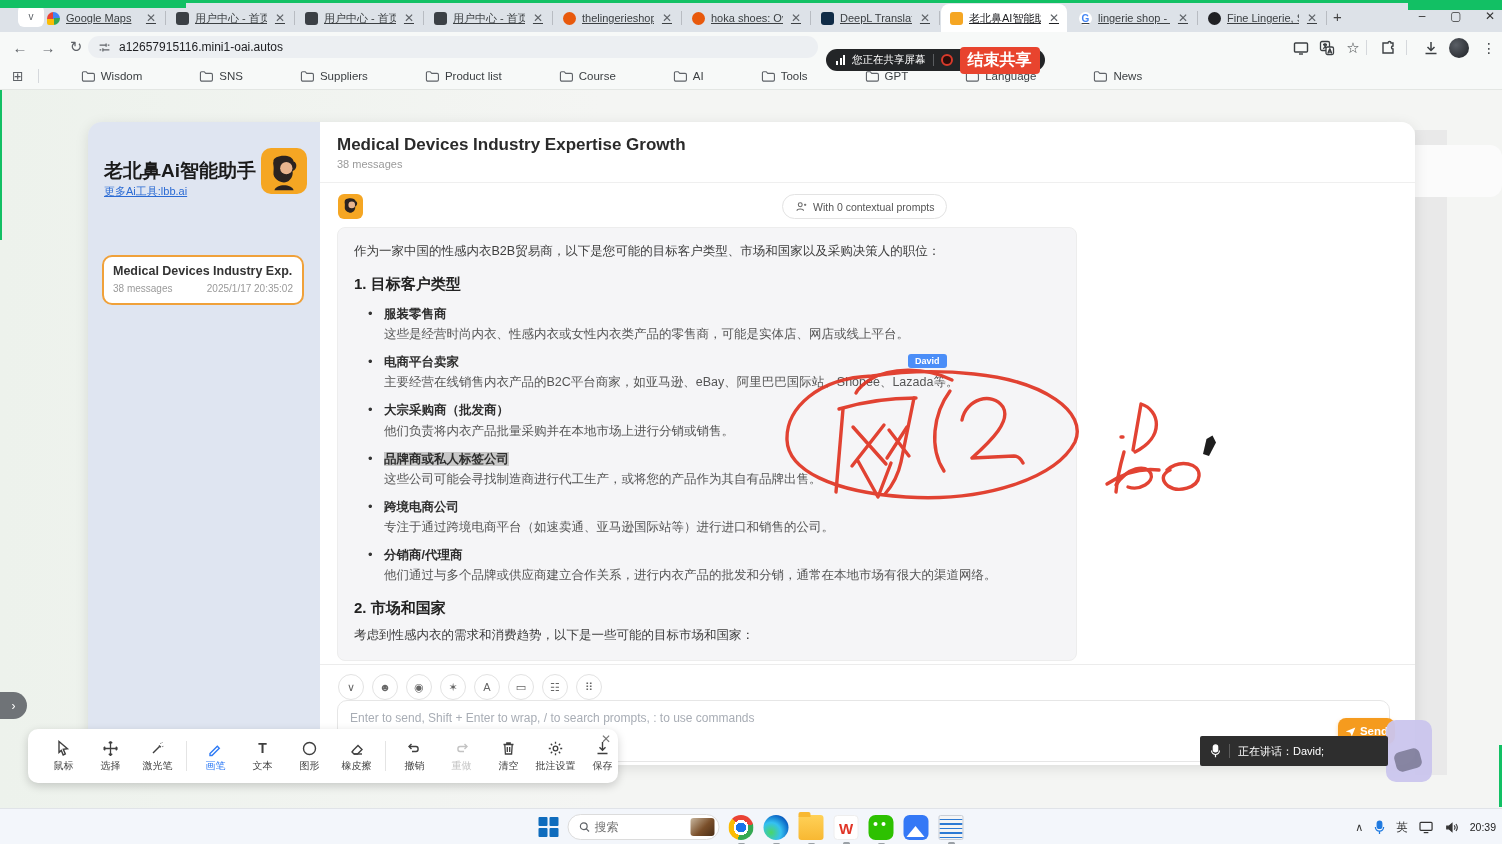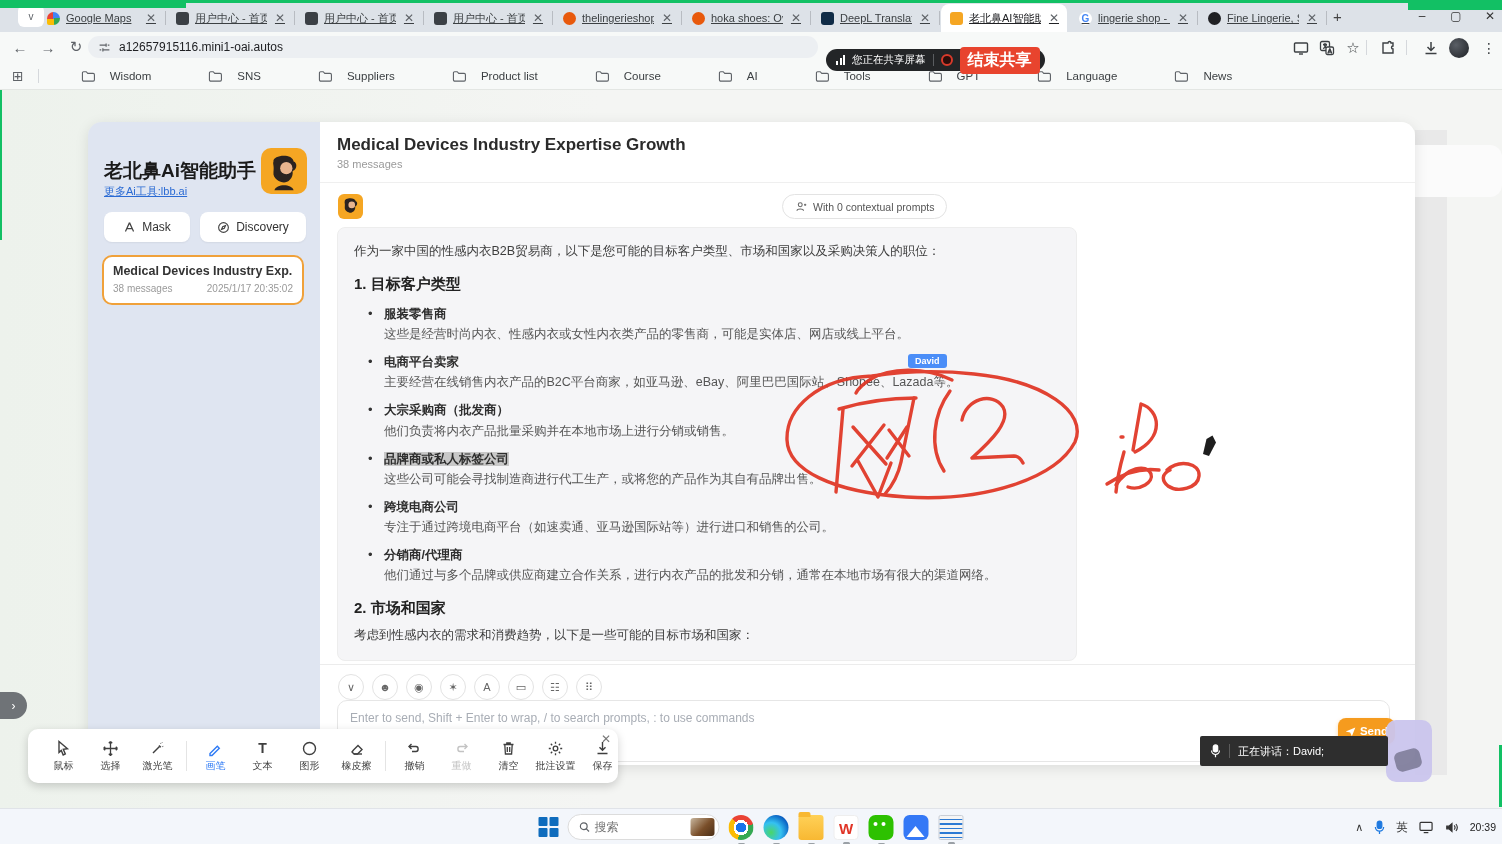--- a/index.html
+++ b/index.html
@@ -46,21 +46,21 @@
   .urlinput { border:none; background:transparent; outline:none; font-size:12px; color:#202124; width:640px;
     font-family:"Liberation Sans",sans-serif; }
   .tbic { position:absolute; top:5px; width:22px; height:22px; display:flex; align-items:center; justify-content:center; color:#3c4043; }
   .tb-divider { position:absolute; top:8px; width:1px; height:15px; background:#d5d8dc; }
   .avatar-chrome { width:20px; height:20px; border-radius:50%; background:radial-gradient(circle at 35% 35%,#5a5f66,#1d2024); }
 
   .bookmarks { position:absolute; left:0; top:62px; width:1502px; height:28px; background:#f7f9f8; border-bottom:1px solid #e3e6e3;
     display:flex; align-items:center; z-index:10; }
   .bm-apps { margin:0 14px 0 12px; color:#5f6368; font-size:14px; }
   .bm-sep { width:1px; height:14px; background:#d5d8dc; margin-right:12px; }
-  .bm { display:flex; align-items:center; gap:15px; font-size:11.5px; color:#3c4043; margin-right:27px; white-space:nowrap;padding-left:30px; }
+  .bm { display:flex; align-items:center; gap:6px; font-size:11.5px; color:#3c4043; margin-right:27px; white-space:nowrap;padding-left:30px; }
   .bm svg { flex:none; }
 
   
   .sharebanner { position:absolute; left:826px; top:49px; height:22px; background:#232527; border-radius:11px; z-index:80;
     display:flex; align-items:center; gap:7px; padding:0 5px 0 10px; color:#fff; font-size:10.5px; }
   .sigbars { display:flex; align-items:flex-end; gap:1.5px; height:10px; }
   .sigbars i { width:2px; background:#fff; display:block; }
   .share-sep { width:1px; height:12px; background:#5a5d60; }
   .recdot { width:12px; height:12px; border-radius:50%; background:#2b0d0a; border:2px solid #d83a2b; }
   .stopbtn { background:#e8442e; color:#fff; border:none; border-radius:4px; font-size:16px; padding:3px 8px;
@@ -384,35 +384,20 @@
       <div class="sidebar">
         <div class="sb-title">老北鼻Ai智能助手</div>
         <a class="sb-link">更多Ai工具:lbb.ai</a>
         <div class="sb-avatar">
           <svg viewBox="0 0 24 24" width="46" height="46">
               <path d="M6.5 7c-.5-3.5 10-4.5 10.5 0 2 .5 2 4-.5 5 .5 4-2.5 6-4.5 6S6 16 6.5 12.5 6 8.5 6.5 7z" fill="#2b2320"></path>
               <circle cx="13.2" cy="10.5" r="3.2" fill="#e8b48e"></circle>
               <path d="M7 22c1-3.5 9-3.5 10 0z" fill="#2b2320"></path>
             </svg>
         </div>
-        <div class="sb-btnrow">
-          <button class="sb-btn mask">
-            <svg width="13" height="13" viewBox="0 0 16 16" fill="none" stroke="#444" stroke-width="1.5">
-                <path d="M8 2L13 13 M8 2L3 13 M4.5 9.5h7"></path>
-              </svg>
-            <span>Mask</span>
-          </button>
-          <button class="sb-btn disc">
-            <svg width="13" height="13" viewBox="0 0 16 16" fill="none" stroke="#444" stroke-width="1.4">
-                <circle cx="8" cy="8" r="6"></circle>
-                <path d="M10.5 5.5L9 9 5.5 10.5 7 7z"></path>
-              </svg>
-            <span>Discovery</span>
-          </button>
-        </div>
         <div class="chatitem">
           <div class="t">Medical Devices Industry Exp...</div>
           <div class="r">
             <span>38 messages</span>
             <span>2025/1/17 20:35:02</span>
           </div>
         </div>
       </div>
 
       <div class="main">

